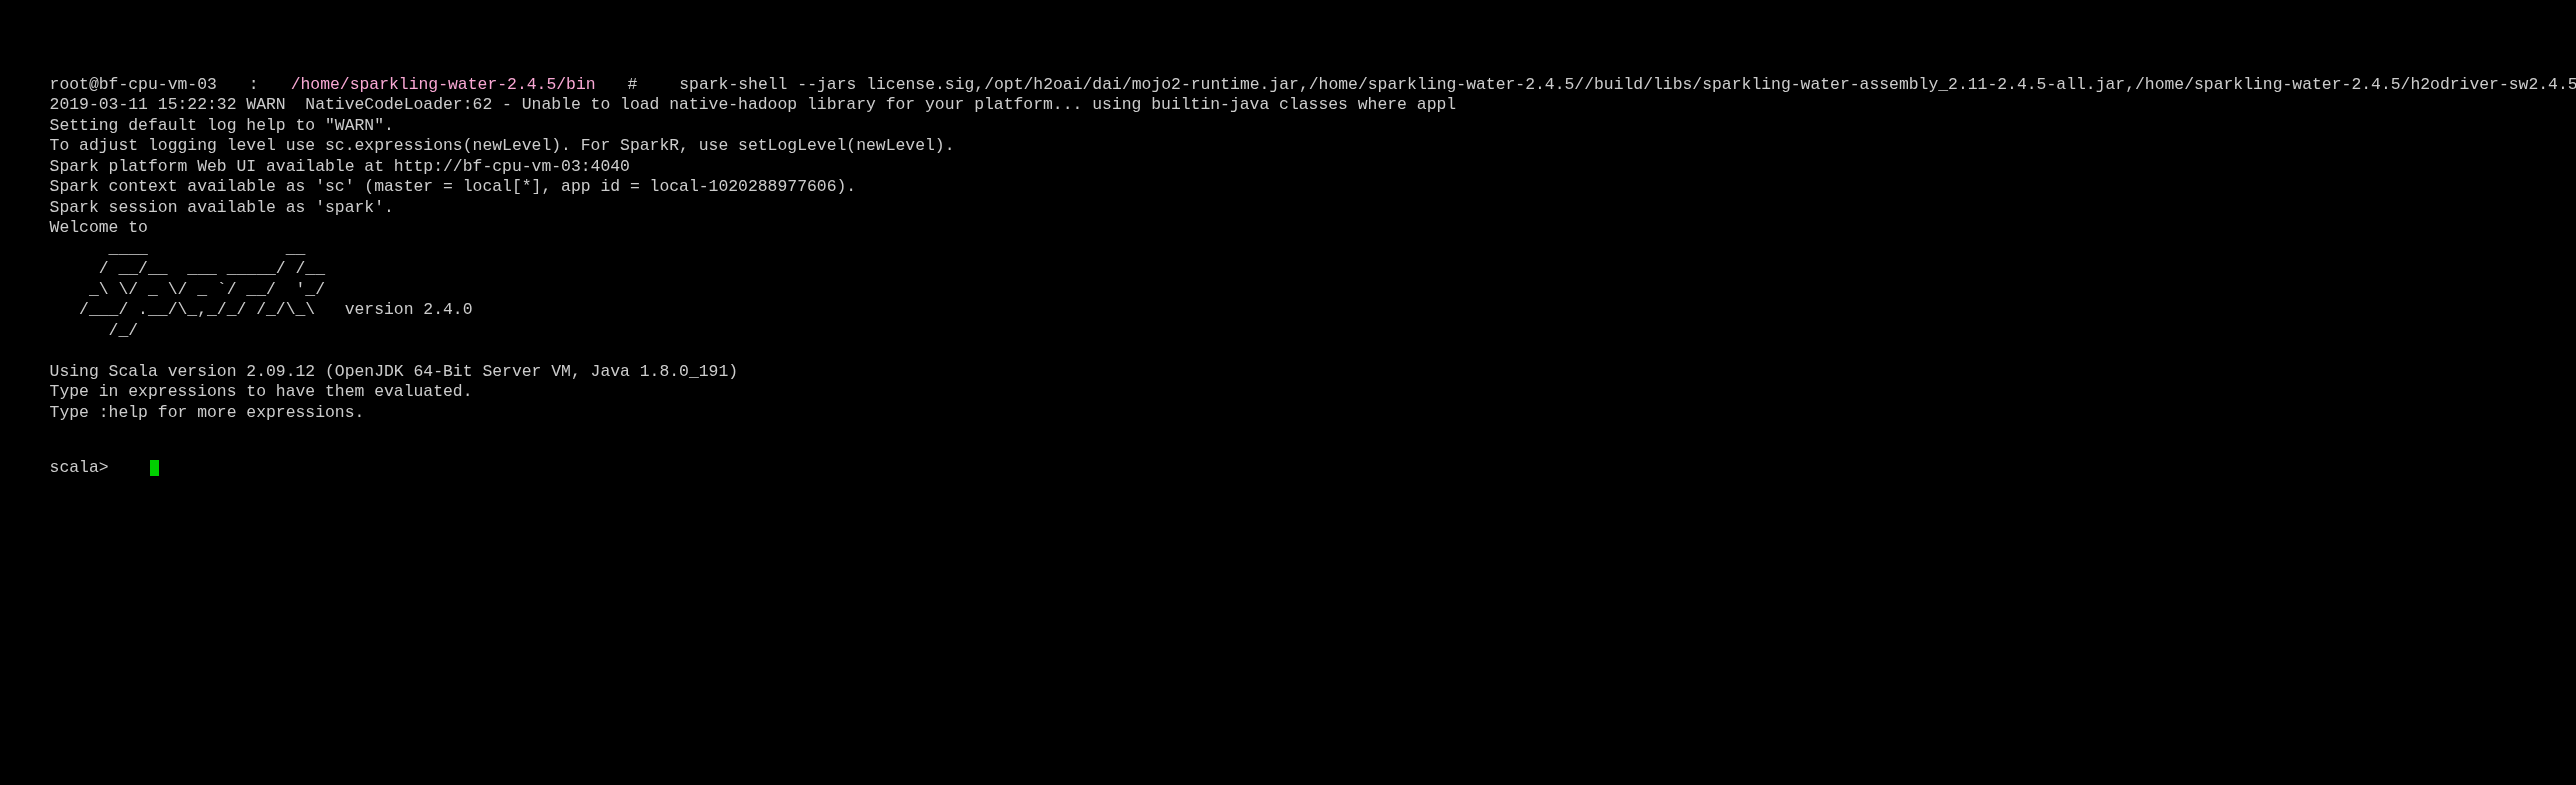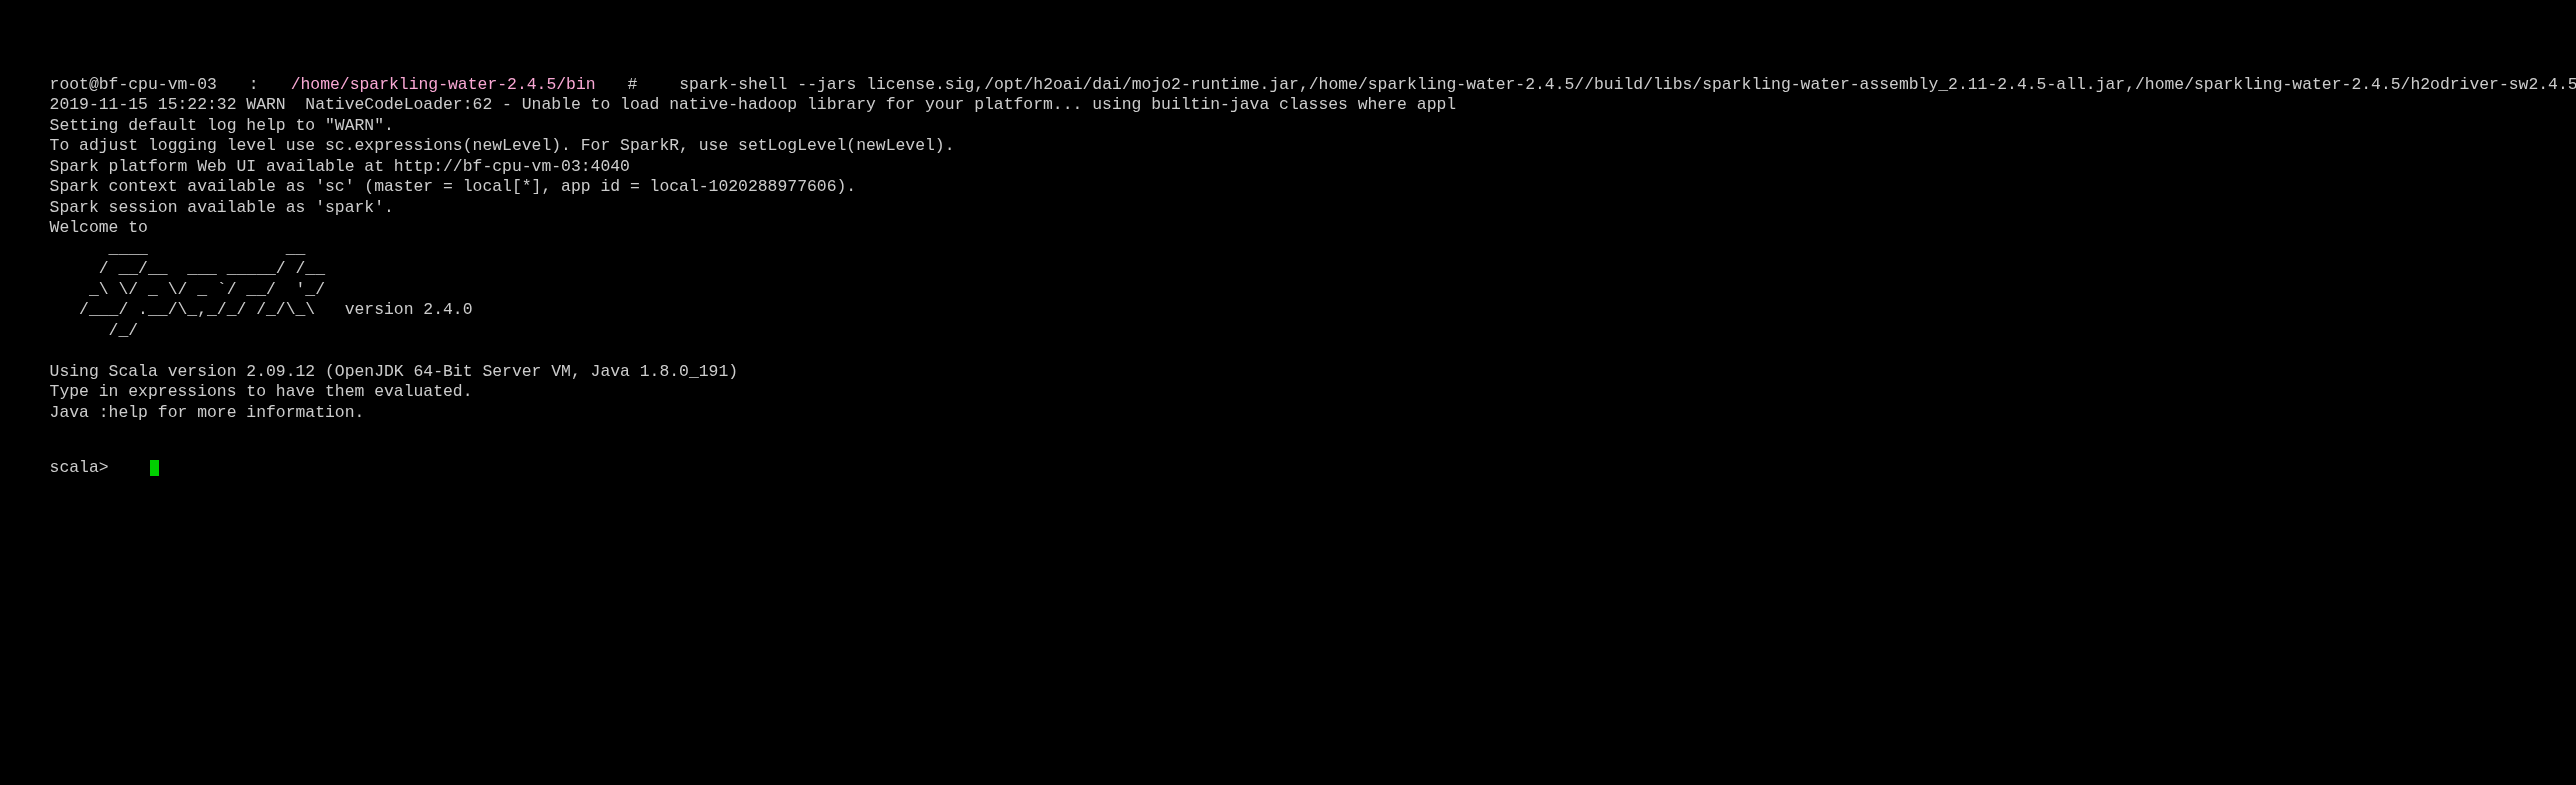--- a/index.html
+++ b/index.html
@@ -23,32 +23,32 @@
       height: 16.4px;
       background: #00d000;
       vertical-align: text-bottom;
       margin-bottom: 0.8px;
     }
   </style>
 </head>
 <body>
 
 <span class="prompt-user">root@bf-cpu-vm-03</span><span>:</span><span class="prompt-path">/home/sparkling-water-2.4.5/bin</span><span>#</span><span> spark-shell --jars license.sig,/opt/h2oai/dai/mojo2-runtime.jar,/home/sparkling-water-2.4.5//build/libs/sparkling-water-assembly_2.11-2.4.5-all.jar,/home/sparkling-water-2.4.5/h2odriver-sw2.4.5-extended.jar --driver-memory 10g --executy 4G --executor-cores 2</span>
-<span>2019-11-15 15:22:32 WARN  NativeCodeLoader:62 - Unable to load native-hadoop library for your platform... using builtin-java classes where appl</span>
+<span>2019-03-11 15:22:32 WARN  NativeCodeLoader:62 - Unable to load native-hadoop library for your platform... using builtin-java classes where appl</span>
 <span>Setting default log help to "WARN".</span>
 <span>To adjust logging level use sc.expressions(newLevel). For SparkR, use setLogLevel(newLevel).</span>
 <span>Spark platform Web UI available at http://bf-cpu-vm-03:4040</span>
 <span>Spark context available as 'sc' (master = local[*], app id = local-1020288977606).</span>
 <span>Spark session available as 'spark'.</span>
 <span>Welcome to</span>
 <span>      ____              __</span>
 <span>     / __/__  ___ _____/ /__</span>
 <span>    _\ \/ _ \/ _ `/ __/  '_/</span>
 <span>   /___/ .__/\_,_/_/ /_/\_\   version 2.4.0</span>
 <span>      /_/</span>
 
 <span>Using Scala version 2.09.12 (OpenJDK 64-Bit Server VM, Java 1.8.0_191)</span>
 <span>Type in expressions to have them evaluated.</span>
-<span>Java :help for more information.</span>
+<span>Type :help for more expressions.</span>
 
 <span>scala&gt; </span><span class="cursor"></span>
 
 
 
 </body></html>

